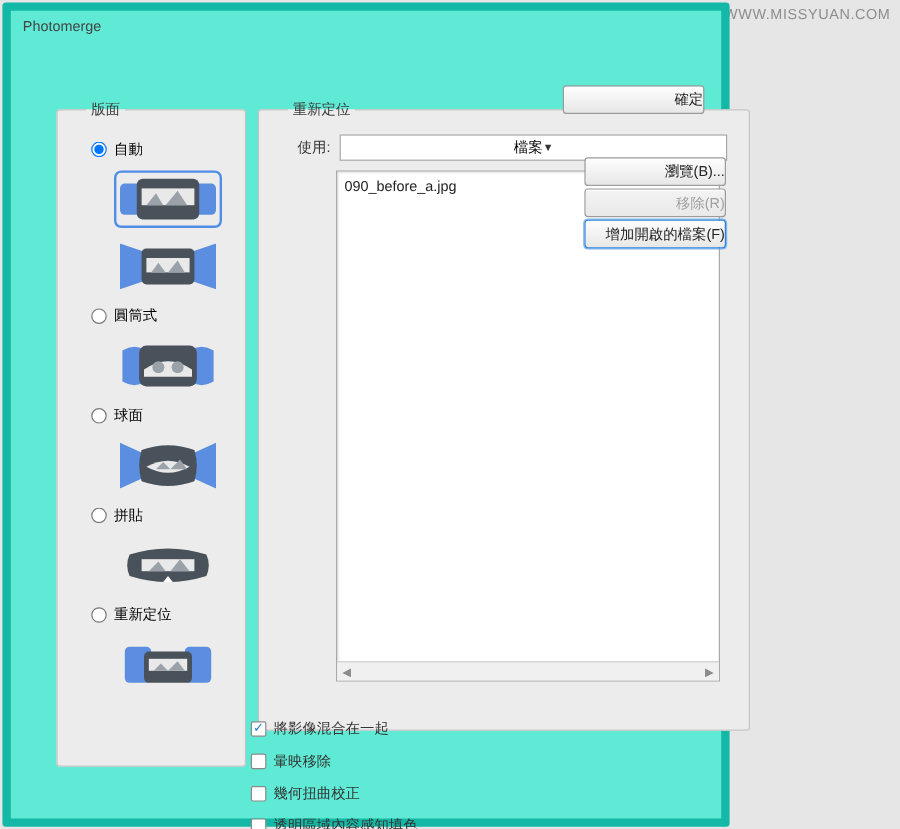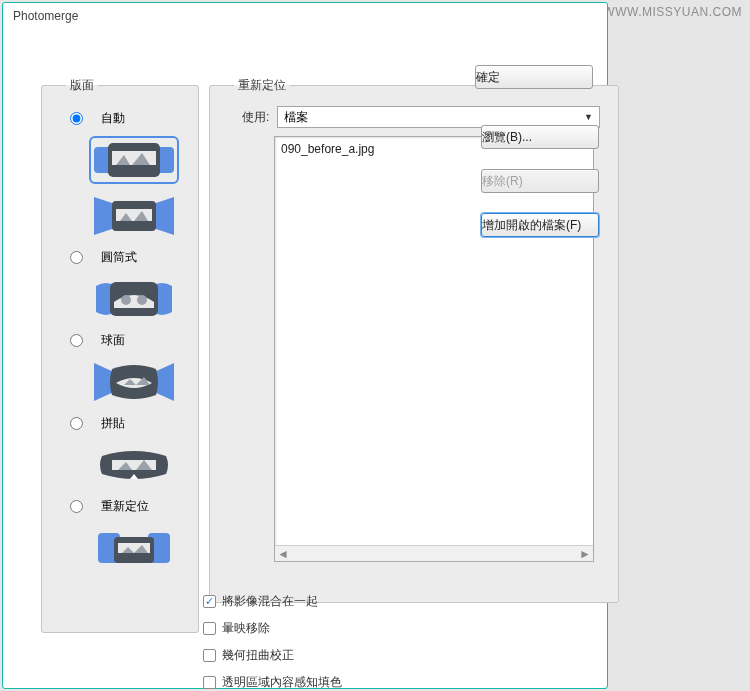--- a/index.html
+++ b/index.html
@@ -1,41 +1,41 @@
 <!DOCTYPE html>
 <html><head>
 <meta charset="utf-8">
 <style>
   *{box-sizing:border-box;font-family:"Microsoft YaHei","Segoe UI",Tahoma,sans-serif;font-size:12px}
   body{margin:0;background:#e6e6e6;width:750px;height:691px;position:relative;overflow:hidden}
   .wm{position:absolute;top:4px;right:8px;color:#8d8d8d;font-size:11px;letter-spacing:.5px}
   .wm b{color:#888;font-weight:normal;margin-right:6px}
-  .dlg{position:absolute;left:2px;top:2px;width:606px;height:687px;background:#ffffff;border:1px solid #14b8a6;border-radius:3px}
+  .dlg{position:absolute;left:2px;top:2px;width:606px;height:687px;background:#5eead4;border:7px solid #14b8a6;border-radius:3px}
   .title{padding:6px 10px;color:#444}
   .body{position:relative;padding:6px 10px}
   fieldset{border:1px solid #c5c5c5;border-radius:3px;margin:18px;padding:10px 10px 14px 24px;background:#ececec}
   legend{padding:0 4px;color:#3b3b3b}
   .fs-layout{position:absolute;left:20px;top:30px;width:158px;height:556px}
   .fs-source{position:absolute;left:188px;top:30px;width:410px;height:526px}
   .opts{display:flex;flex-direction:column;gap:6px;margin-top:4px}
-  .opt{display:flex;align-items:center;gap:18px;padding:2px 4px;cursor:pointer}
+  .opt{display:flex;align-items:center;gap:6px;padding:2px 4px;cursor:pointer}
   .opt input{margin:0}
   .thumb{width:84px;height:42px;margin:4px 0 4px 26px;border-radius:3px;display:flex;justify-content:center;align-items:center}
   .thumb.sel{outline:2px solid #4f8de6;outline-offset:1px}
   svg{display:block}
   .use-row{display:flex;align-items:center;gap:8px;margin:2px 0 8px 8px}
   .use-lbl{color:#333;white-space:nowrap}
-  .combo{flex:1;display:flex;align-items:center;justify-content:space-between;border:1px solid #a6a6a6;background:#fff;height:22px;padding:0 6px;margin-right:8px}
+  .combo{flex:1;display:flex;align-items:center;justify-content:center;border:1px solid #a6a6a6;background:#fff;height:22px;padding:0 6px;margin-right:8px}
   .combo .arr{font-size:9px;color:#333}
   .filelist{position:relative;margin:0 8px 0 40px;width:320px;height:426px;border:1px solid #a9a9a9;background:#fff;box-shadow:inset 1px 1px 2px rgba(0,0,0,.12)}
   .filelist .items{padding:4px 6px;color:#222;line-height:16px}
   .filelist .scroll{position:absolute;bottom:0;left:0;right:0;height:16px;background:#f0f0f0;border-top:1px solid #cfcfcf;display:flex;justify-content:space-between;padding:0 2px;align-items:center;color:#8a8a8a;font-size:9px}
-  .btncol{position:absolute;left:478px;top:96px;display:flex;flex-direction:column;gap:20px;width:118px}
+  .btncol{position:absolute;left:478px;top:96px;display:flex;flex-direction:column;gap:2px;width:118px}
   .rbtn{position:absolute;right:14px;display:flex;flex-direction:column;gap:8px;top:36px;width:118px}
-  .btn{height:24px;border:1px solid #9c9c9c;border-radius:3px;background:linear-gradient(#fdfdfd,#e7e7e7);box-shadow:0 1px 0 #fff inset;text-align:left;line-height:22px;color:#222;cursor:pointer}
+  .btn{height:24px;border:1px solid #9c9c9c;border-radius:3px;background:linear-gradient(#fdfdfd,#e7e7e7);box-shadow:0 1px 0 #fff inset;text-align:right;line-height:22px;color:#222;cursor:pointer}
   .btn.disabled{color:#a0a0a0;background:linear-gradient(#f3f3f3,#e9e9e9);cursor:default}
   .btn.focus{border:1px solid #2f82d6;box-shadow:0 0 0 1px #7ab6ef}
   .checks{position:absolute;left:200px;top:564px;display:flex;flex-direction:column;gap:10px}
   .chk{display:flex;align-items:center;gap:6px;color:#333}
   .chk .tick{width:13px;height:13px;border:1px solid #8a8a8a;background:#fff;border-radius:2px;display:inline-flex;align-items:center;justify-content:center;color:#2a7bd3;font-size:11px;line-height:11px}
 </style>
 </head>
 <body>
 
 <div class="wm"><b>思缘设计论坛</b><span>WWW.MISSYUAN.COM</span></div>

